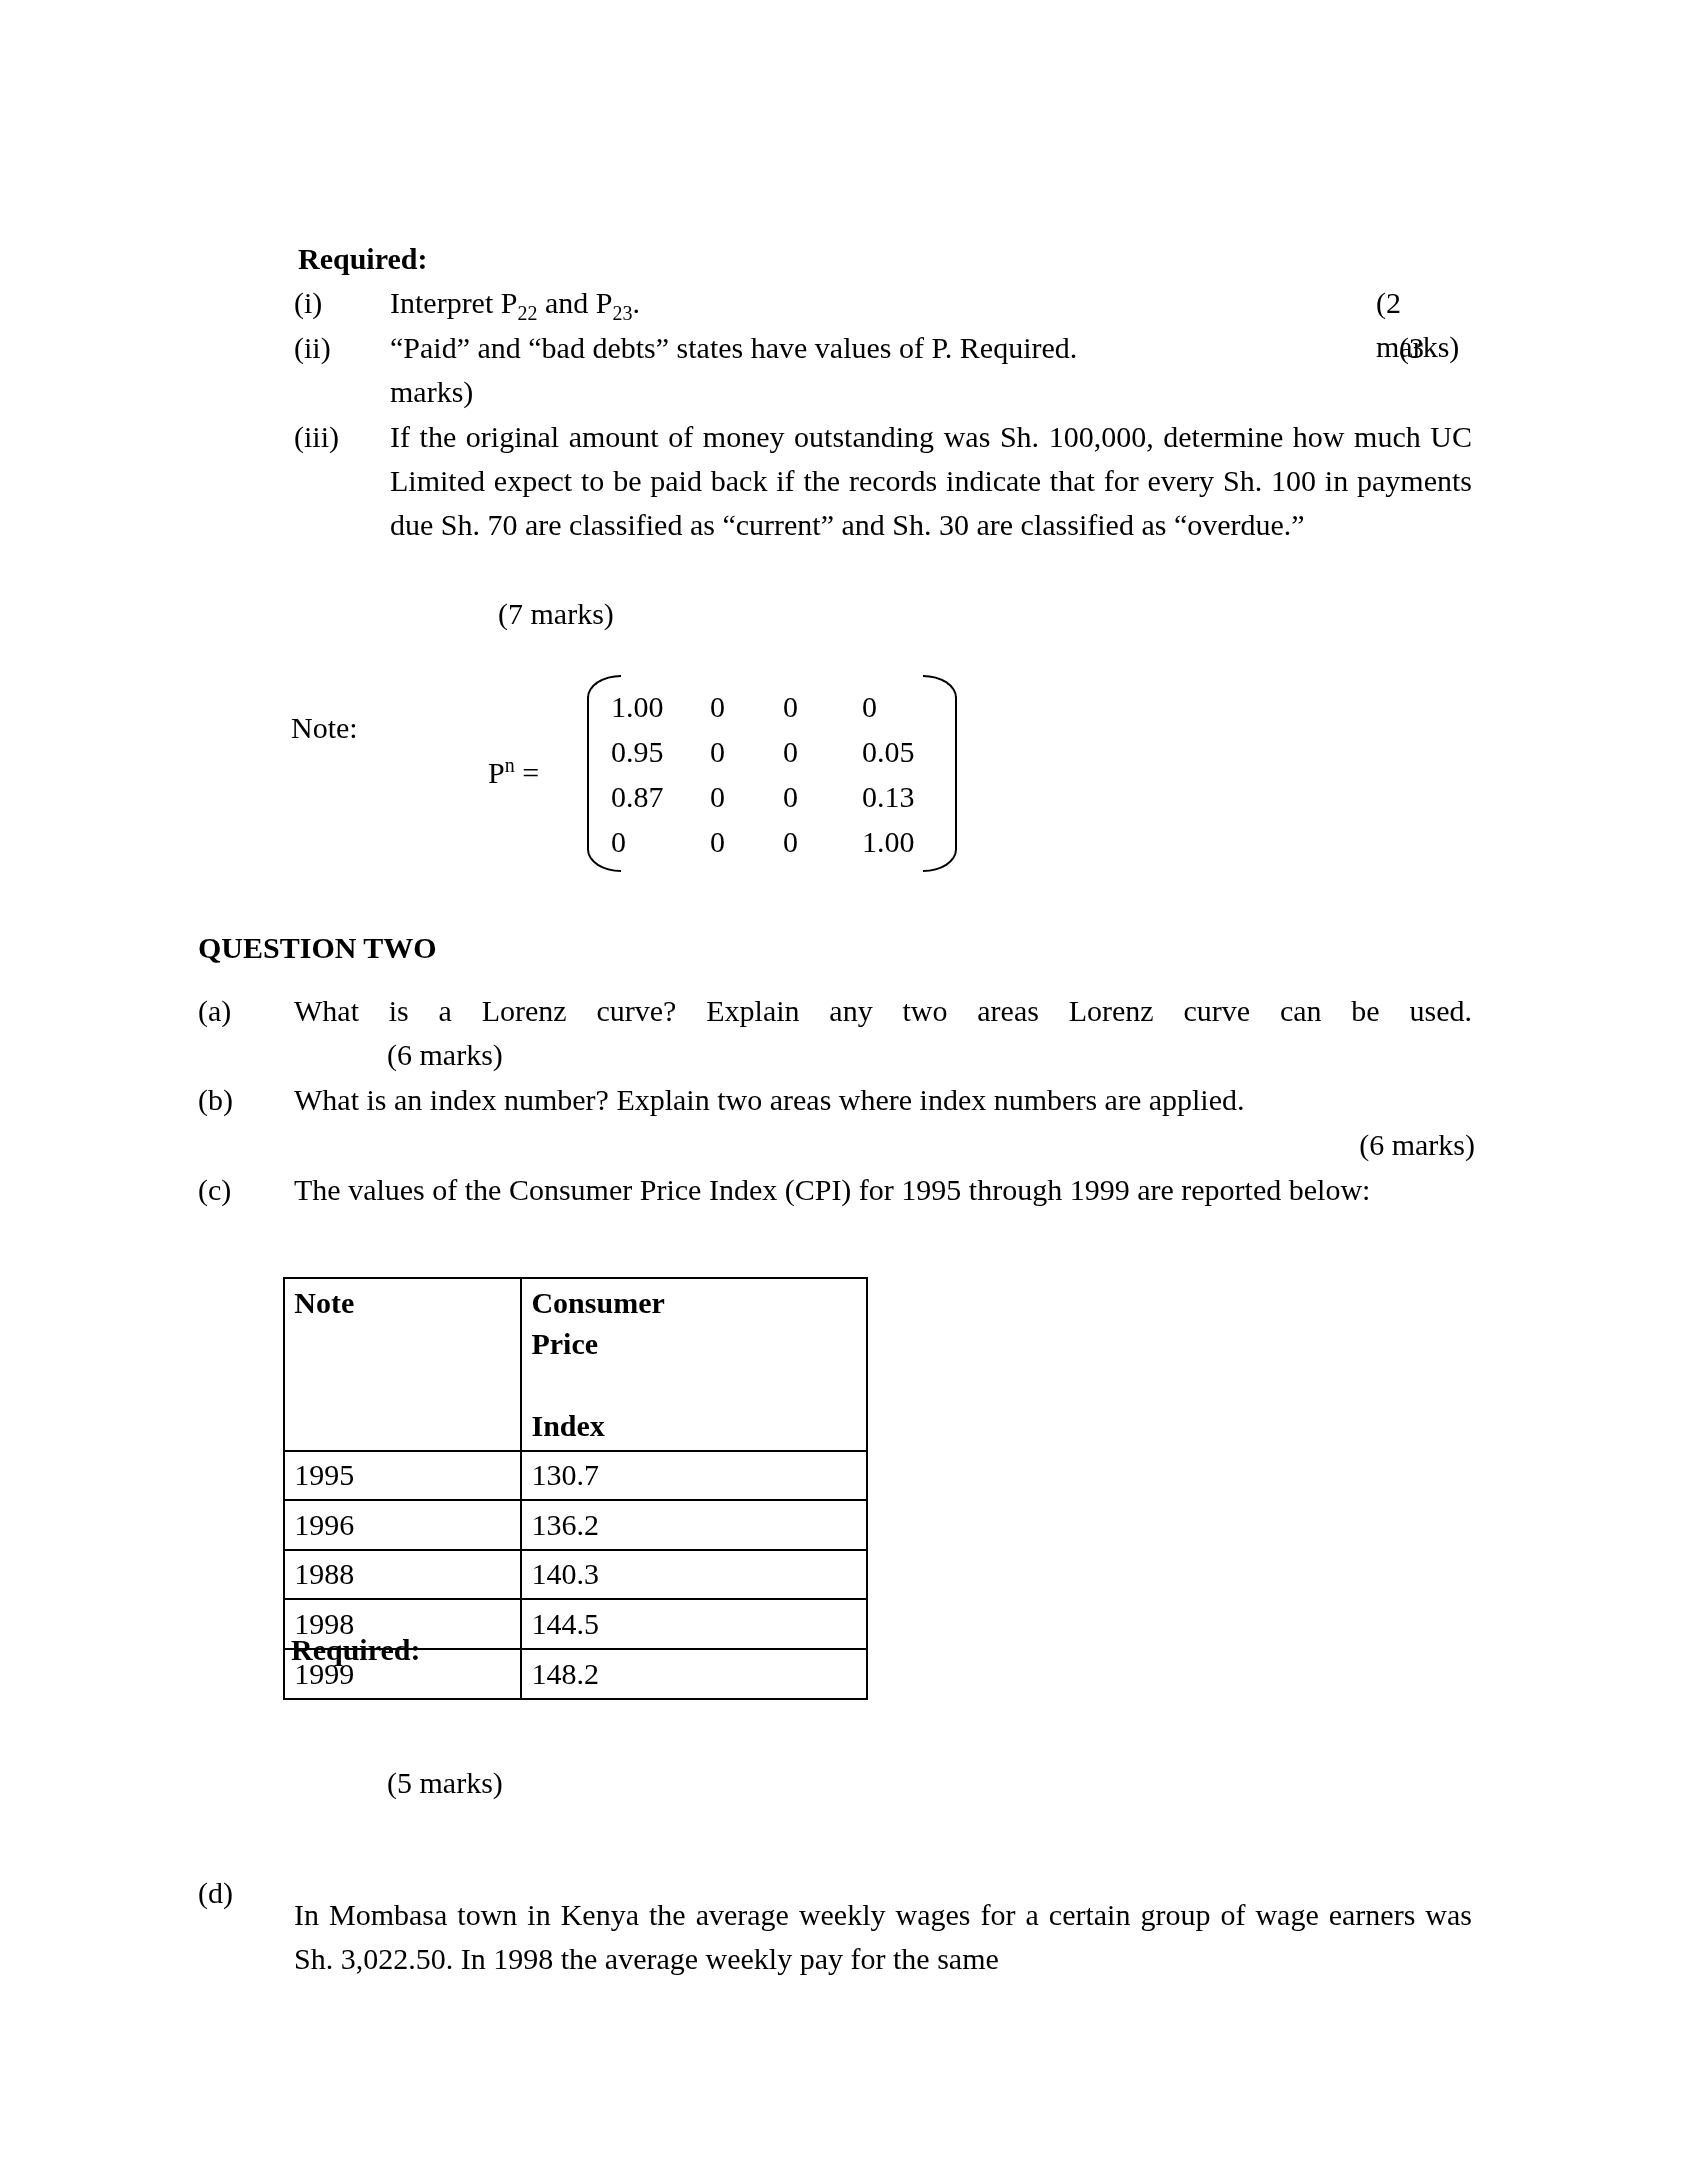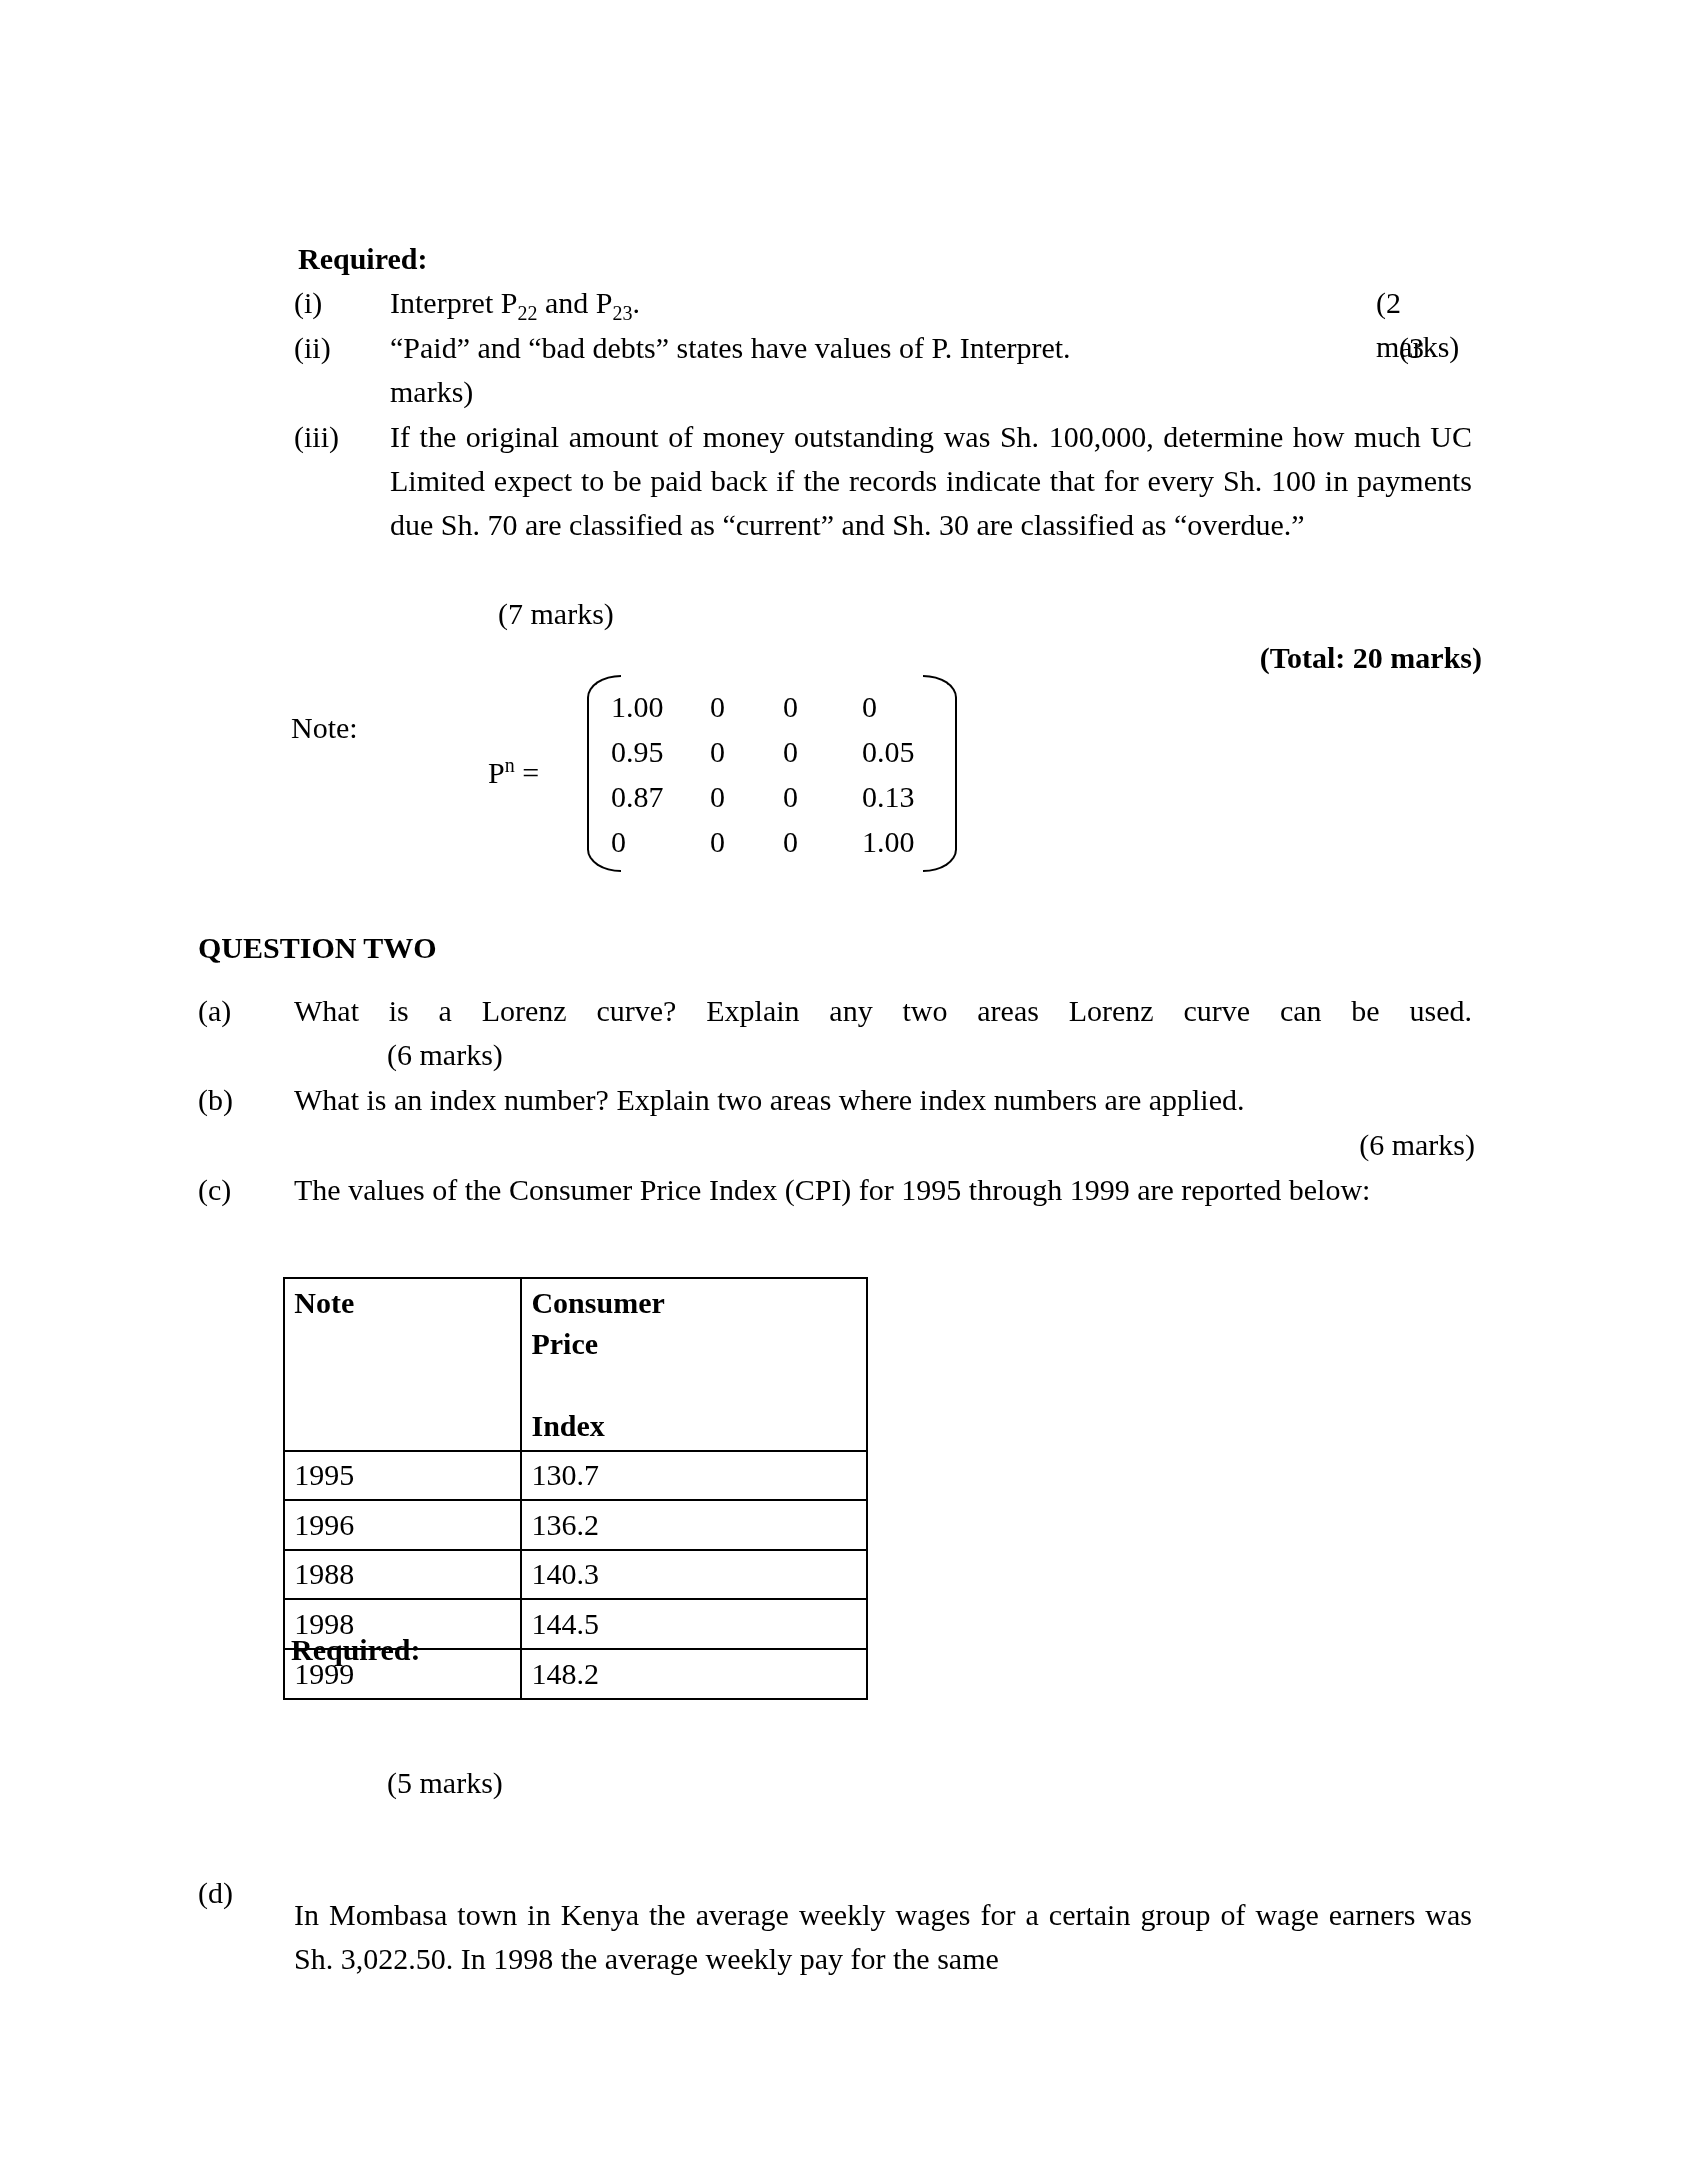--- a/index.html
+++ b/index.html
@@ -181,34 +181,33 @@
     <span class="mark">(i)</span>
     <div class="body nojust" style="margin-left:96px; position:relative;">
       <span>Interpret P</span><sub style="font-size:20px;">22</sub><span> and P</span><sub style="font-size:20px;">23</sub><span>.</span>
       <span style="position:absolute; left:986px; top:0;">(2 marks)</span>
     </div>
   </div>
 
   <div class="row" style="left:294px; top:326px; width:1178px;">
     <span class="mark">(ii)</span>
     <div class="body nojust" style="margin-left:96px; position:relative;">
-      <span>“Paid” and “bad debts” states have values of P. Interpret.</span>
+      <span>“Paid” and “bad debts” states have values of P. Required.</span>
       <span style="position:absolute; left:1009px; top:0;">(3</span>
     </div>
     <div class="body nojust" style="margin-left:96px;">marks)</div>
   </div>
 
   <div class="row" style="left:294px; top:415px; width:1178px;">
     <span class="mark">(iii)</span>
     <div class="body" style="margin-left:96px; width:1082px;">If the original amount of money outstanding was Sh. 100,000, determine how much UC Limited expect to be paid back if the records indicate that for every Sh. 100 in payments due Sh. 70 are classified as “current” and Sh. 30 are classified as “overdue.”</div>
   </div>
 
   <div class="blk nojust" style="left:498px; top:592px; width:397px;">(7 marks)</div>
 
-  <div class="blk bold nojust" style="left:1072px; top:636px; width:410px; text-align:right;">(Total: 20 marks)</div>
 
   <div id="matrix-area">
     <div id="note-label">Note:</div>
     <div id="pn-label"><span>P</span><sup>n</sup> <span>=</span></div>
     <div id="matrix-wrap">
       <div class="paren left"></div>
       <div class="paren right"></div>
       <div id="matrix-grid">
         <table>
           <tbody>

